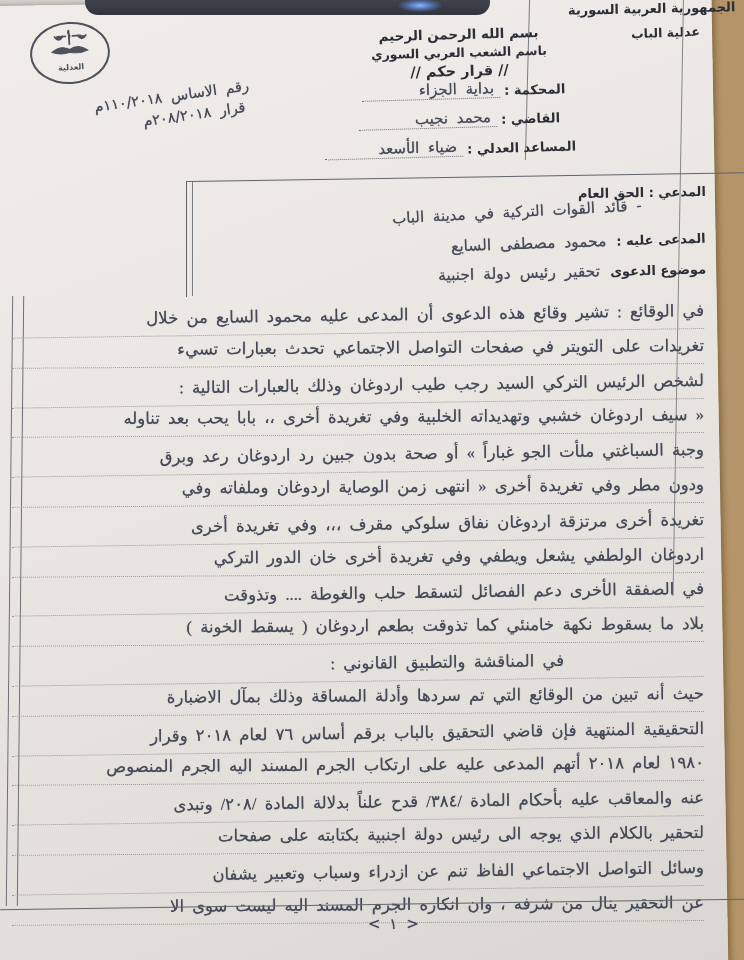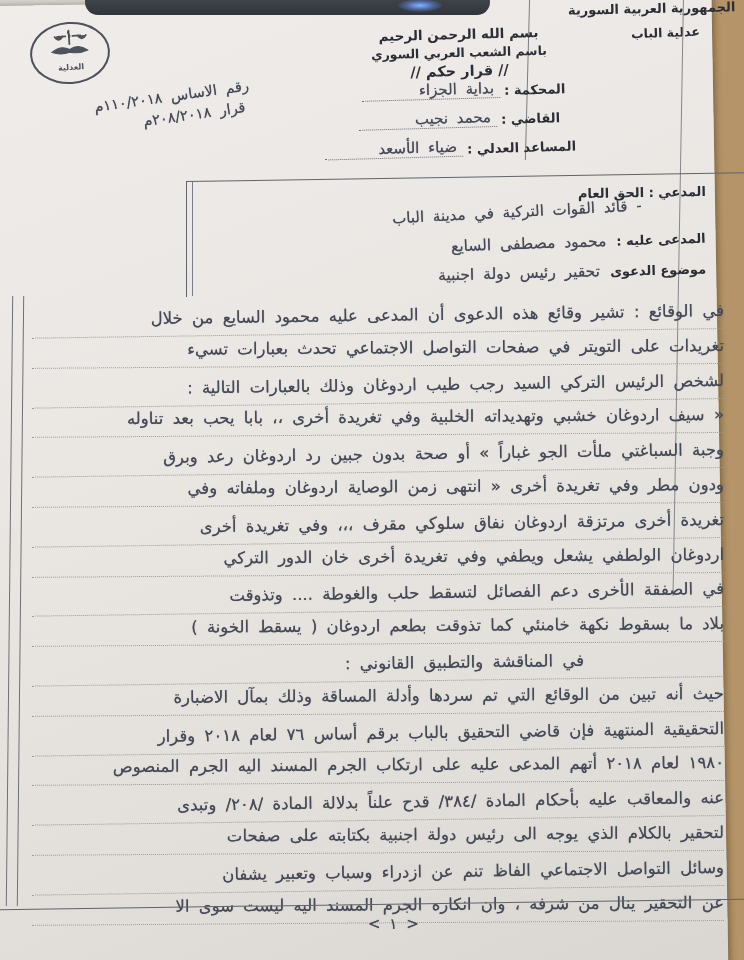--- a/index.html
+++ b/index.html
@@ -54,21 +54,21 @@
         transform:rotate(-0.9deg);transform-origin:left center;}
   .parties-vline1{position:absolute;left:186px;top:181px;width:1.3px;height:116px;background:#5f636a;}
   .parties-vline2{position:absolute;left:192px;top:182px;width:1px;height:114px;background:#7a7d82;}
   .plaintiff{position:absolute;right:38px;top:185px;font-size:13px;transform:rotate(-1deg);}
   .plaintiff-detail{position:absolute;right:102px;top:203px;font-size:15px;transform:rotate(-3deg);white-space:nowrap;}
   .party-row{position:absolute;display:flex;align-items:baseline;font-size:13px;white-space:nowrap;}
   .party-row .hw{font-size:15.5px;margin-right:10px;}
   .pr-def{right:38px;top:233px;transform:rotate(-2deg);}
   .pr-sub{right:38px;top:263px;transform:rotate(-1.5deg);}
 
-  .body-box{position:absolute;left:32px;top:294px;width:692px;}
+  .body-box{position:absolute;left:12px;top:294px;width:692px;font-family:Liberation Serif, serif;}
   .bline{height:33.8px;line-height:33.8px;white-space:nowrap;overflow:hidden;
         border-bottom:1.3px dotted #9d9a94;font-size:16.5px;transform-origin:right center;}
   .bline:nth-child(odd){transform:rotate(-0.8deg);}
   .bline:nth-child(even){transform:rotate(-0.4deg);}
   .bline.indent{padding-right:140px;}
   .margin-dlines{position:absolute;left:9px;top:296px;width:10px;height:610px;
         border-left:1.3px solid #6d7076;border-right:1.1px solid #6d7076;transform:rotate(.6deg);}
   .bottom-line{position:absolute;left:0;top:904px;width:744px;height:1.3px;background:#5f636a;transform:rotate(-0.8deg);}
   .page-number{position:absolute;left:368px;top:915px;font-size:15px;letter-spacing:4px;}
 </style>

